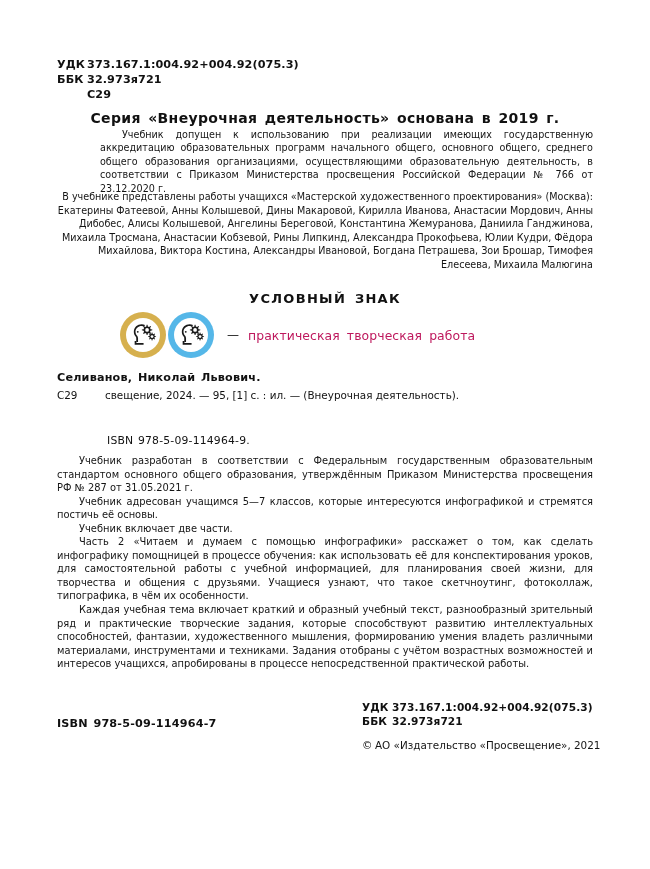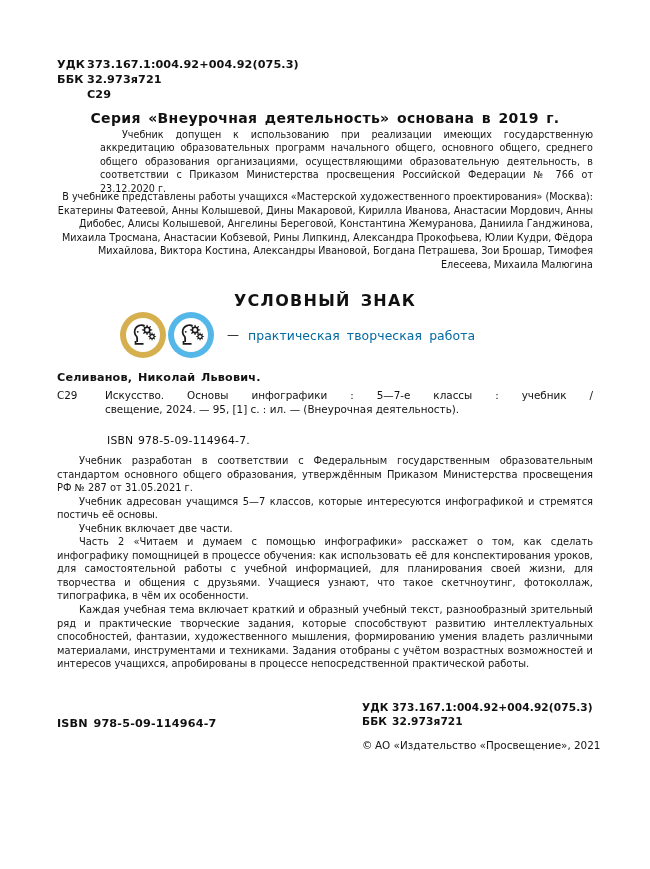--- a/index.html
+++ b/index.html
@@ -78,21 +78,21 @@
     line-height: 13.6px;
   }
 
   
   .legend-title {
     position: absolute;
     left: 57px;
     top: 291px;
     width: 536px;
     text-align: center;
-    font-size: 16px;
+    font-size: 13px;
     font-weight: bold;
     letter-spacing: 1.3px;
     word-spacing: 3px;
   }
 
   .legend-row {
     position: absolute;
     left: 120px;
     top: 312px;
     display: flex;
@@ -121,21 +121,21 @@
   .badge-inner svg { display: block; }
 
   .legend-dash {
     margin-left: 13px;
     font-size: 12px;
     color: #141414;
   }
   .legend-text {
     margin-left: 9px;
     font-size: 12.4px;
-    color: #0369a1;
+    color: #be185d;
     word-spacing: 3px;
     letter-spacing: 0.1px;
   }
 
   
   .author-name {
     position: absolute;
     left: 57px;
     top: 371px;
     font-size: 11.2px;
@@ -299,26 +299,25 @@
 
     <span class="legend-dash">—</span>
     <span class="legend-text">практическая творческая работа</span>
   </div>
 
   <div class="author-name">Селиванов, Николай Львович.</div>
 
   <div class="biblio">
     <span class="biblio-label">С29</span>
     <span class="biblio-body">
-      <span class="jl">Искусство. Основы инфографики : 5—7-е классы : учебник /</span>
       <span>свещение, 2024. — 95, [1] с. : ил. — (Внеурочная деятельность).</span>
     </span>
   </div>
 
-  <div class="isbn-top">ISBN 978-5-09-114964-7.</div>
+  <div class="isbn-top">ISBN 978-5-09-114964-9.</div>
 
   <div class="body-block">
     <p><span class="ind"></span><span>Учебник разработан в соответствии с Федеральным государственным образовательным стандартом основного общего образования, утверждённым Приказом Министерства просвещения РФ № 287 от 31.05.2021 г.</span></p>
     <p><span class="ind"></span><span>Учебник адресован учащимся 5—7 классов, которые интересуются инфографикой и стремятся постичь её основы.</span></p>
     <p><span class="ind"></span><span>Учебник включает две части.</span></p>
     <p><span class="ind"></span><span>Часть 2 «Читаем и думаем с помощью инфографики» расскажет о том, как сделать инфографику помощницей в процессе обучения: как использовать её для конспектирования уроков, для самостоятельной работы с учебной информацией, для планирования своей жизни, для творчества и общения с друзьями. Учащиеся узнают, что такое скетчноутинг, фотоколлаж, типографика, в чём их особенности.</span></p>
     <p><span class="ind"></span><span>Каждая учебная тема включает краткий и образный учебный текст, разнообразный зрительный ряд и практические творческие задания, которые способствуют развитию интеллектуальных способностей, фантазии, художественного мышления, формированию умения владеть различными материалами, инструментами и техниками. Задания отобраны с учётом возрастных возможностей и интересов учащихся, апробированы в процессе непосредственной практической работы.</span></p>
   </div>
 
   <div class="udk-bottom">

